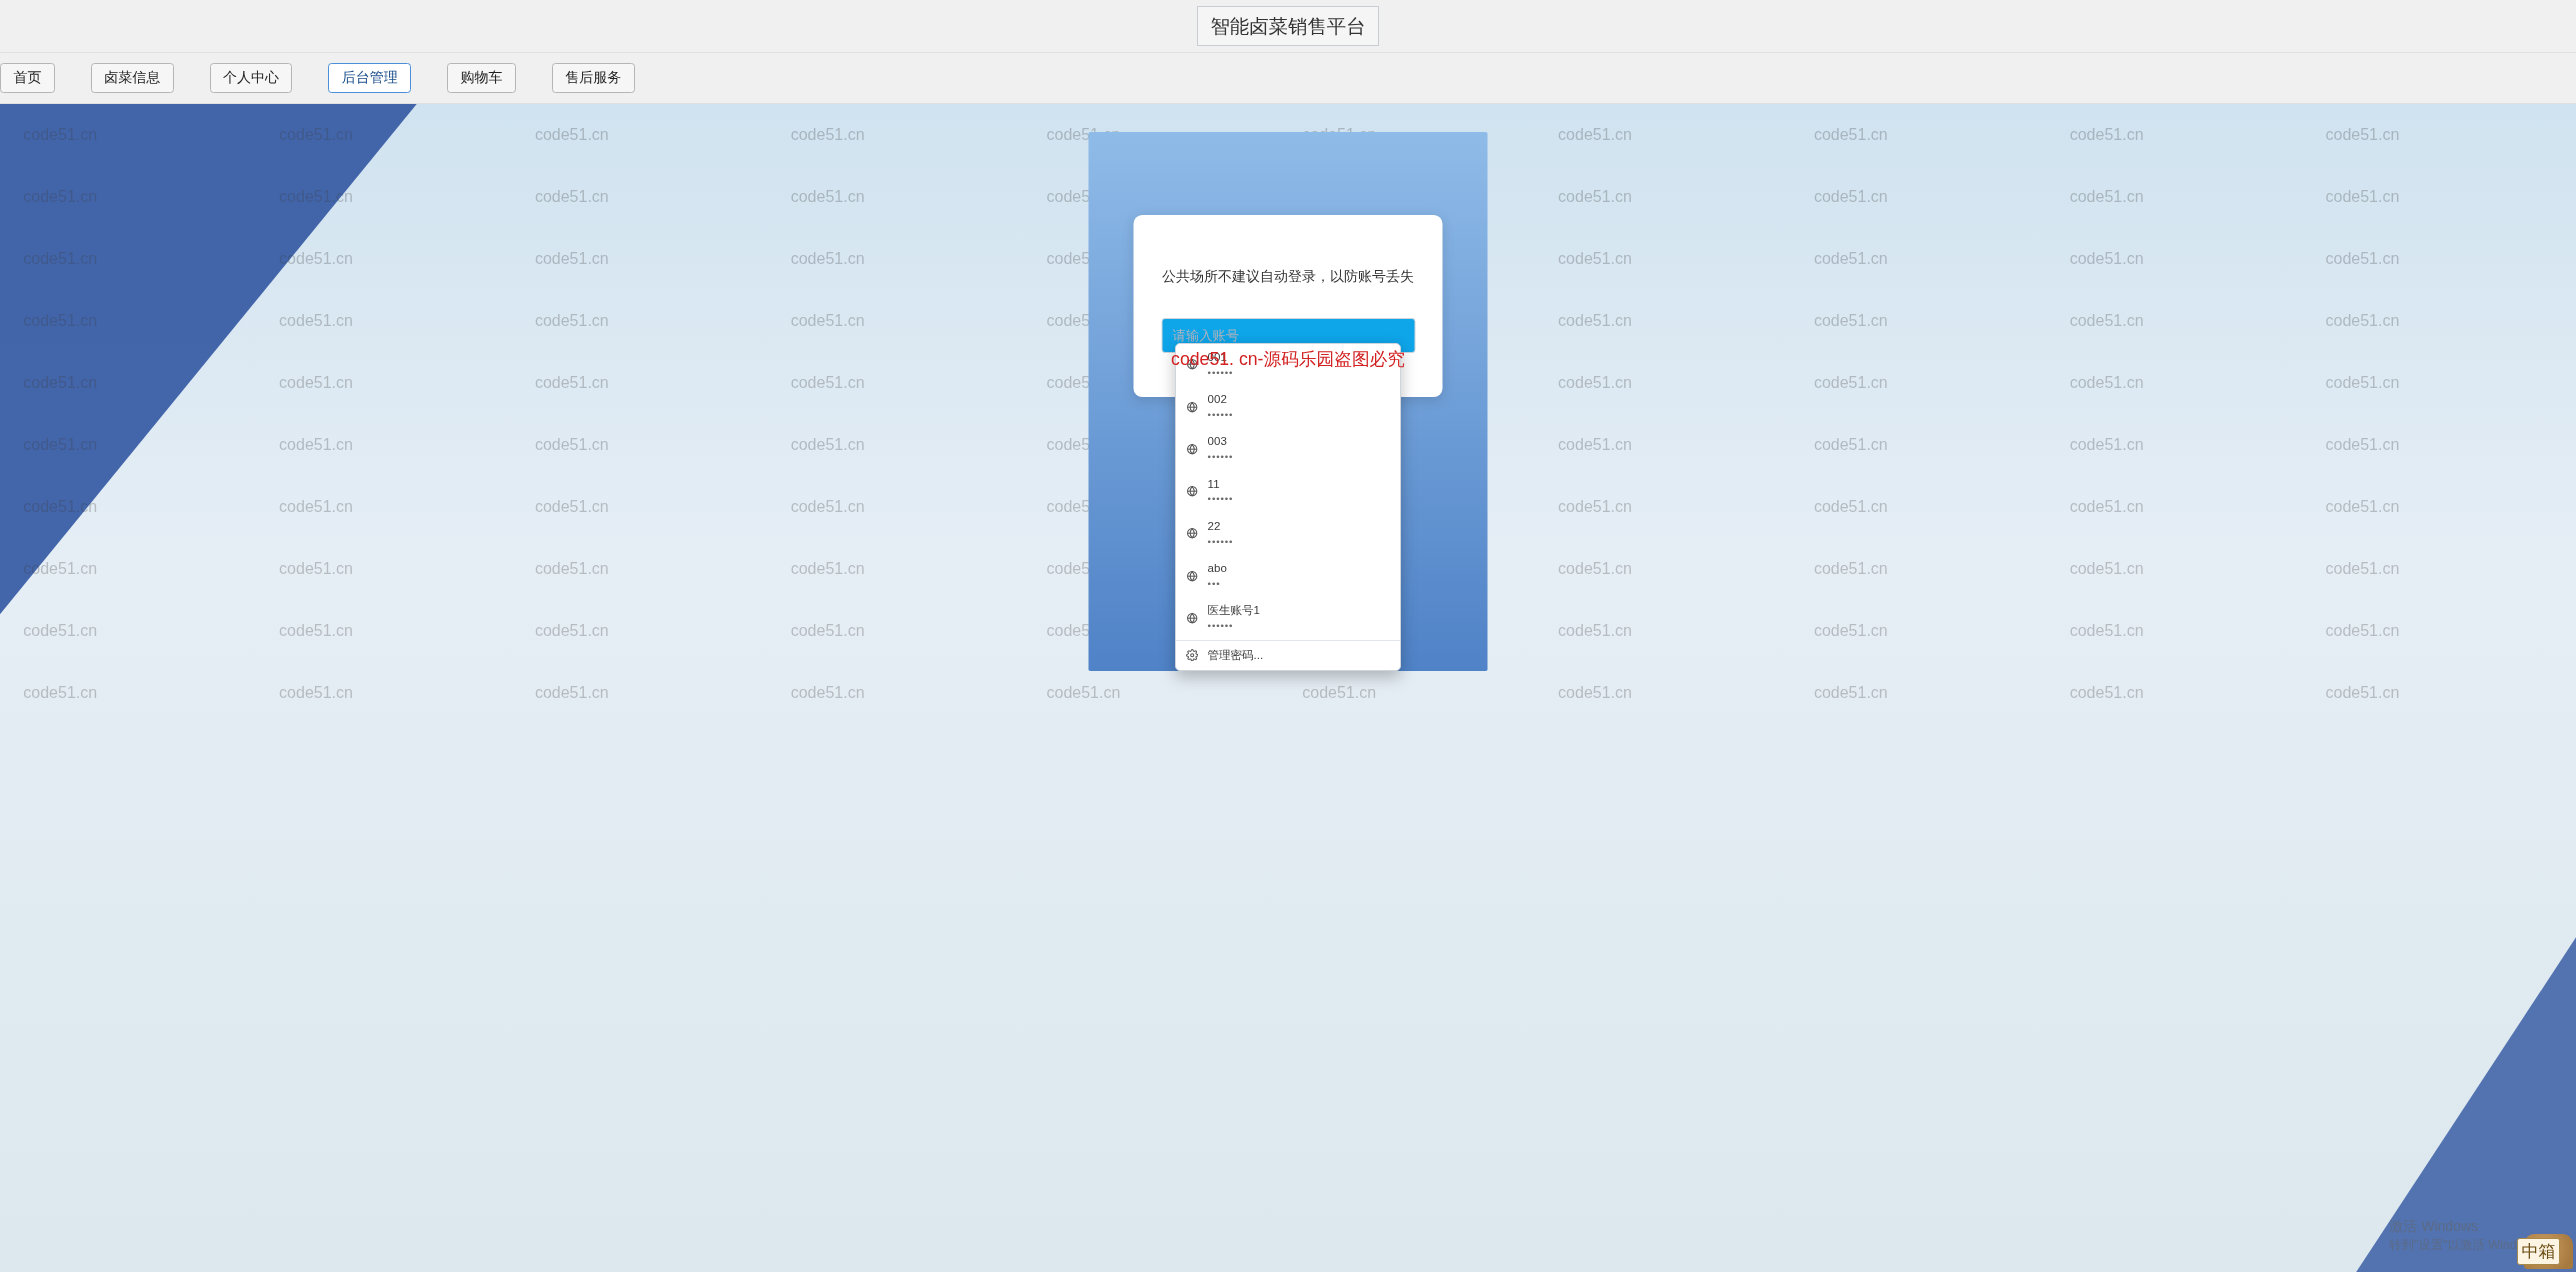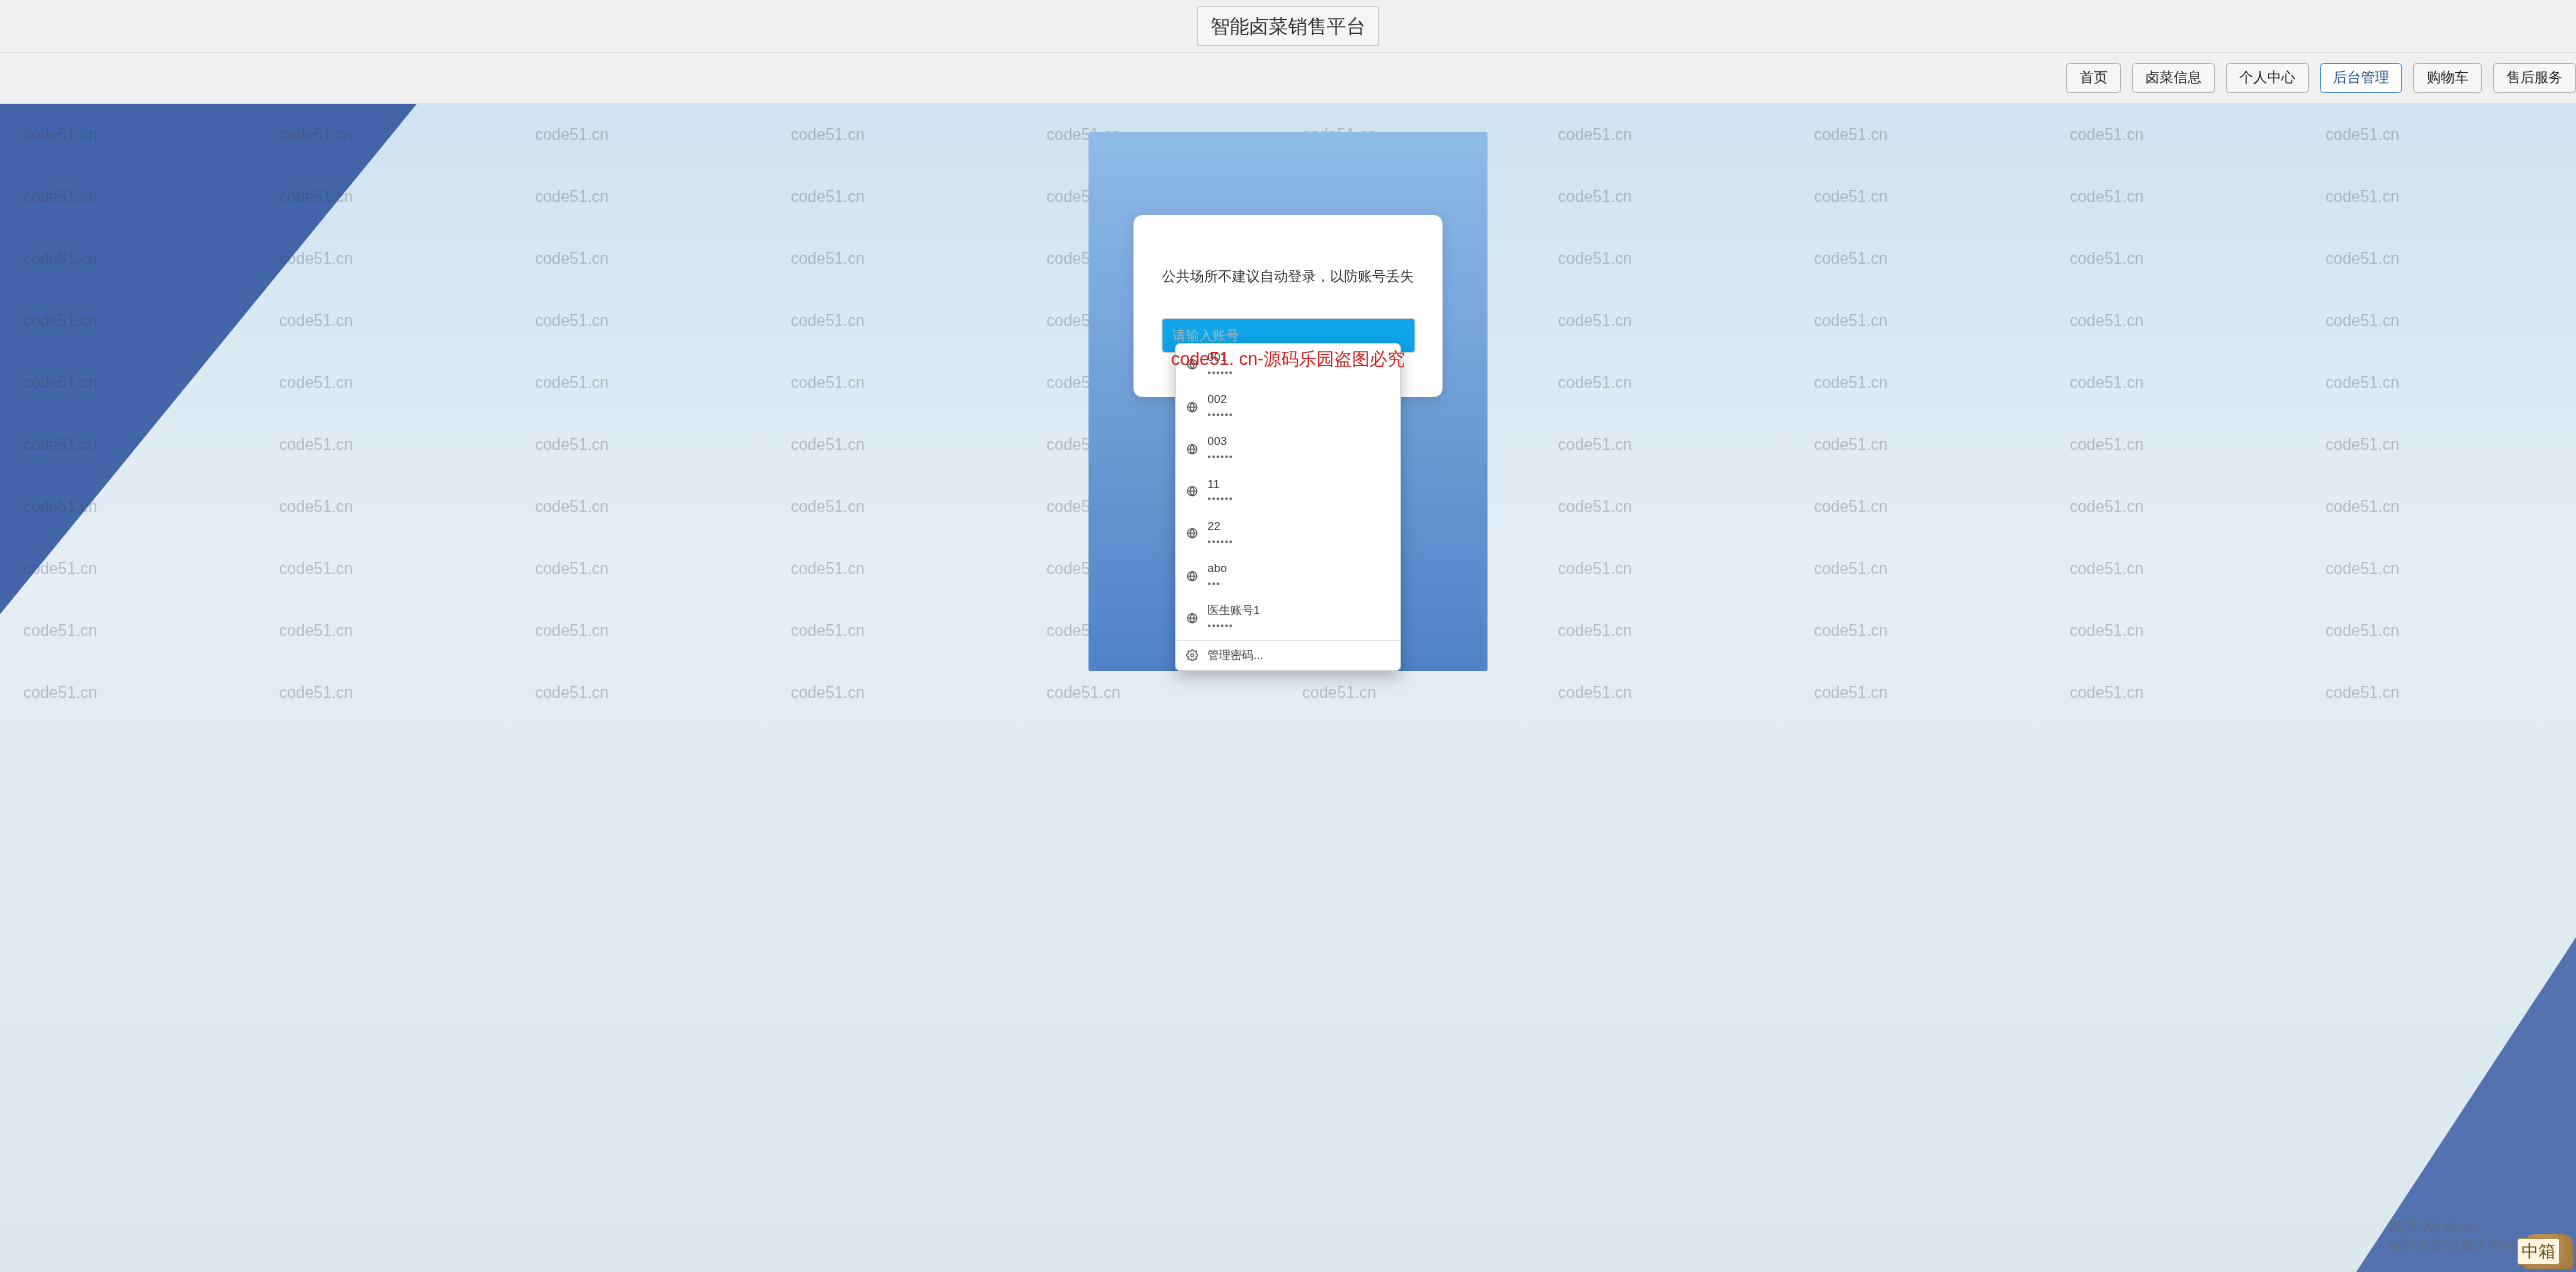--- a/index.html
+++ b/index.html
@@ -24,22 +24,22 @@
     background: #f5f5f5;
   }
 
   
   .nav {
     width: 100%;
     height: 51px;
     background: #f0f0f0;
     display: flex;
     align-items: center;
-    justify-content: flex-end;
-    gap: 11px;
+    justify-content: flex-start;
+    gap: 36px;
     border-bottom: 0.9px solid #e0e0e0;
   }
   .nav-btn {
     border: 0.9px solid #b5b5b5;
     background: #f6f6f6;
     color: #222;
     font-size: 14px;
     padding: 5.3px 12.4px;
     border-radius: 3.5px;
     cursor: pointer;

